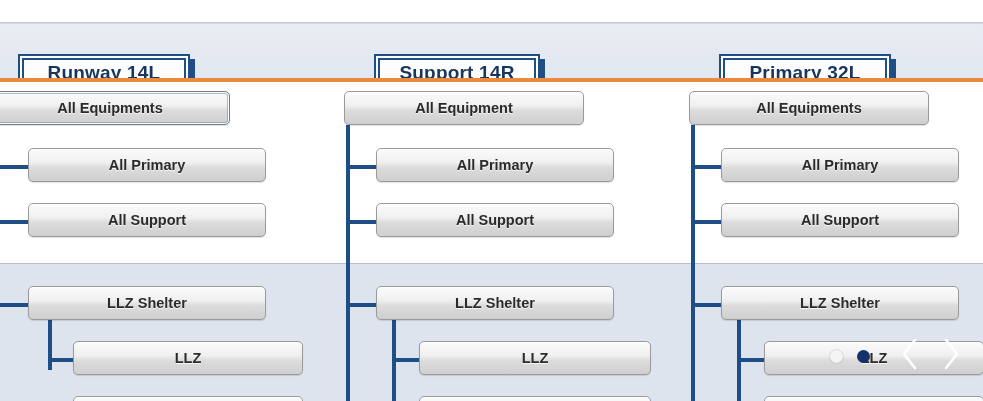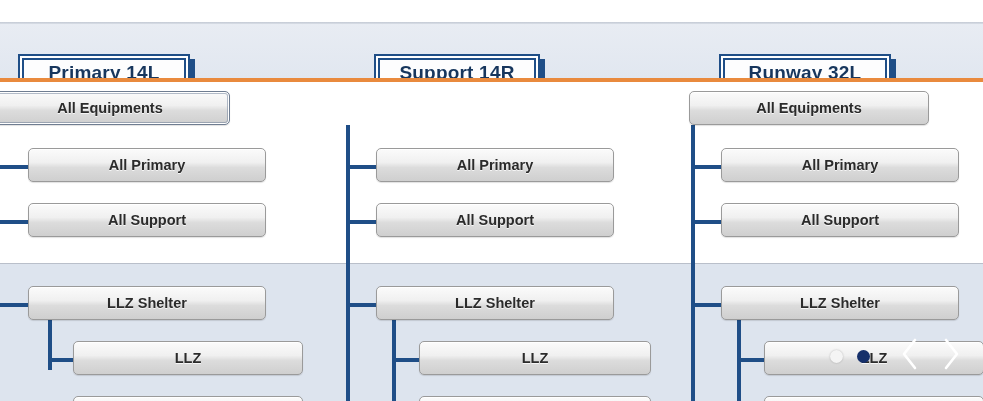--- a/index.html
+++ b/index.html
@@ -177,33 +177,33 @@
 
 <div id="screen">
 
   <div class="top-strip"></div>
   <div class="top-hairline"></div>
 
   <div class="header-band">
 
     <div class="runway-plate" style="left:18px; width:172px;">
       <div class="inner">
-        <span class="label">Primary 14L</span>
+        <span class="label">Runway 14L</span>
       </div>
     </div>
 
     <div class="runway-plate" style="left:374px; width:166px;">
       <div class="inner">
         <span class="label">Support 14R</span>
       </div>
     </div>
 
     <div class="runway-plate" style="left:719px; width:172px;">
       <div class="inner">
-        <span class="label">Runway 32L</span>
+        <span class="label">Primary 32L</span>
       </div>
     </div>
   </div>
 
   <div class="orange-rule"></div>
 
   <div class="body-area">
 
     <div class="band-white"></div>
     <div class="band-divider"></div>
@@ -245,20 +245,23 @@
 
       <div class="trunk" style="left:16px; top:43px; height:276px;"></div>
 
       <div class="stub" style="left:16px; top:83px;  width:32px;"></div>
       <div class="stub" style="left:16px; top:138px; width:32px;"></div>
       <div class="stub" style="left:16px; top:221px; width:32px;"></div>
 
       <div class="trunk sub" style="left:62px; top:238px; height:81px;"></div>
       <div class="stub" style="left:62px; top:276px; width:29px;"></div>
 
+      <div class="node" style="left:14px; top:9px; width:240px;">
+        <span class="node-label">All Equipment</span>
+      </div>
 
       <div class="node" style="left:46px; top:66px; width:238px;">
         <span class="node-label">All Primary</span>
       </div>
 
       <div class="node" style="left:46px; top:121px; width:238px;">
         <span class="node-label">All Support</span>
       </div>
 
       <div class="node" style="left:46px; top:204px; width:238px;">

